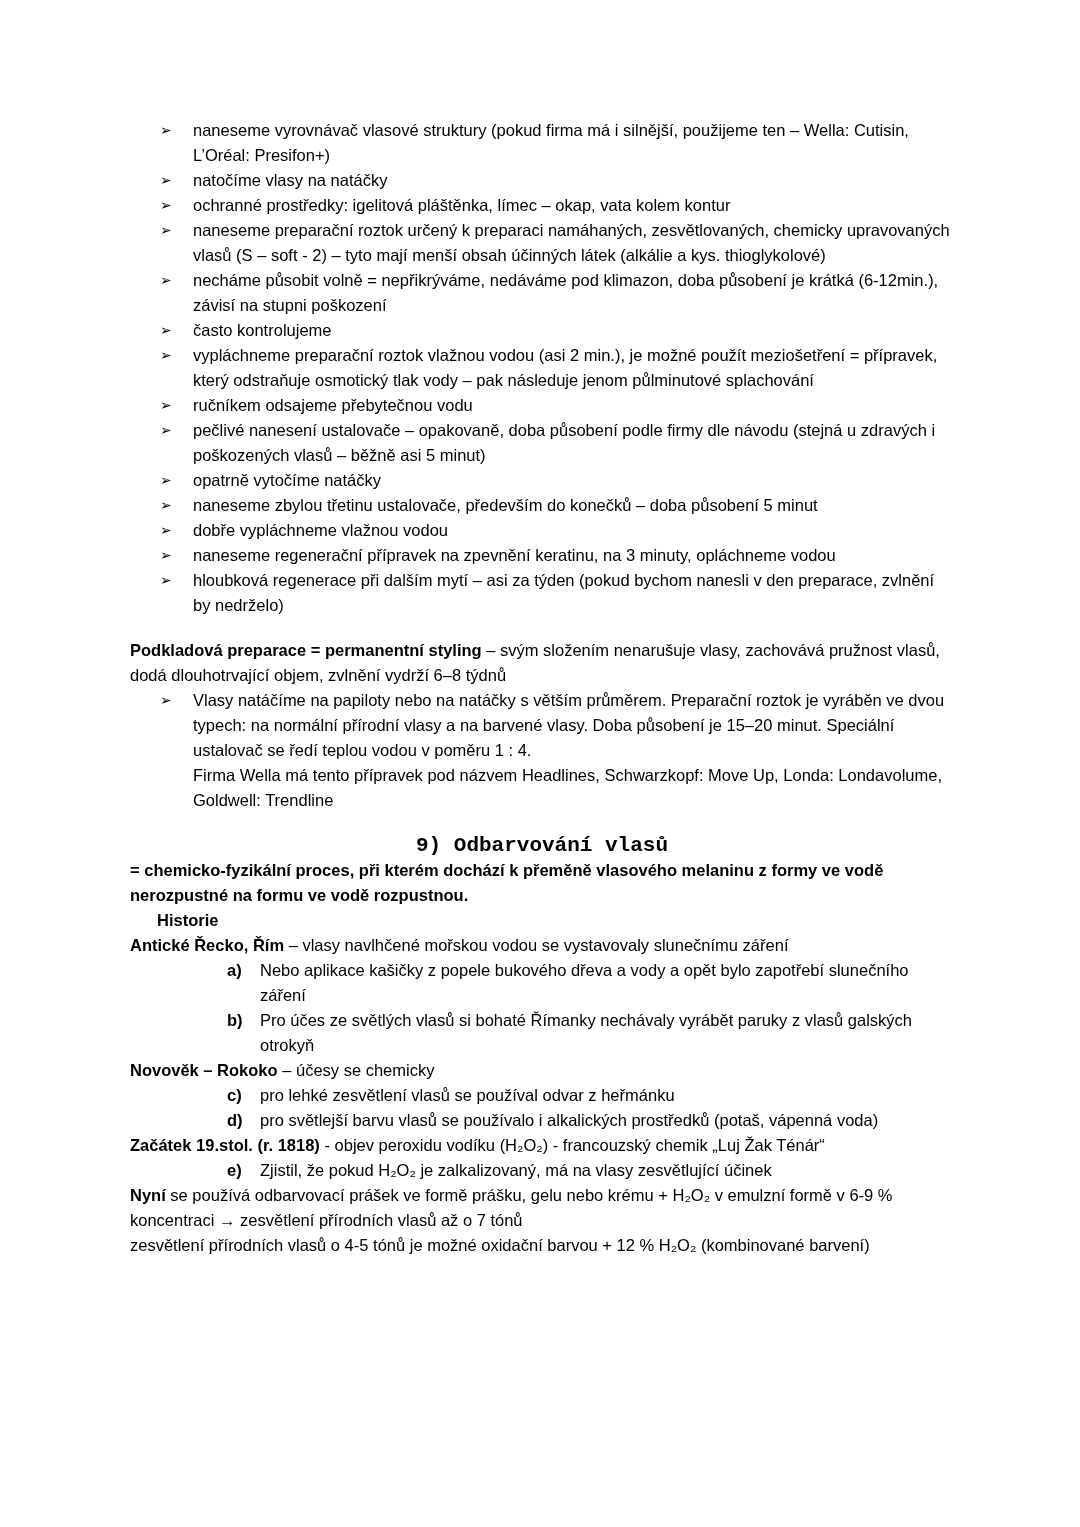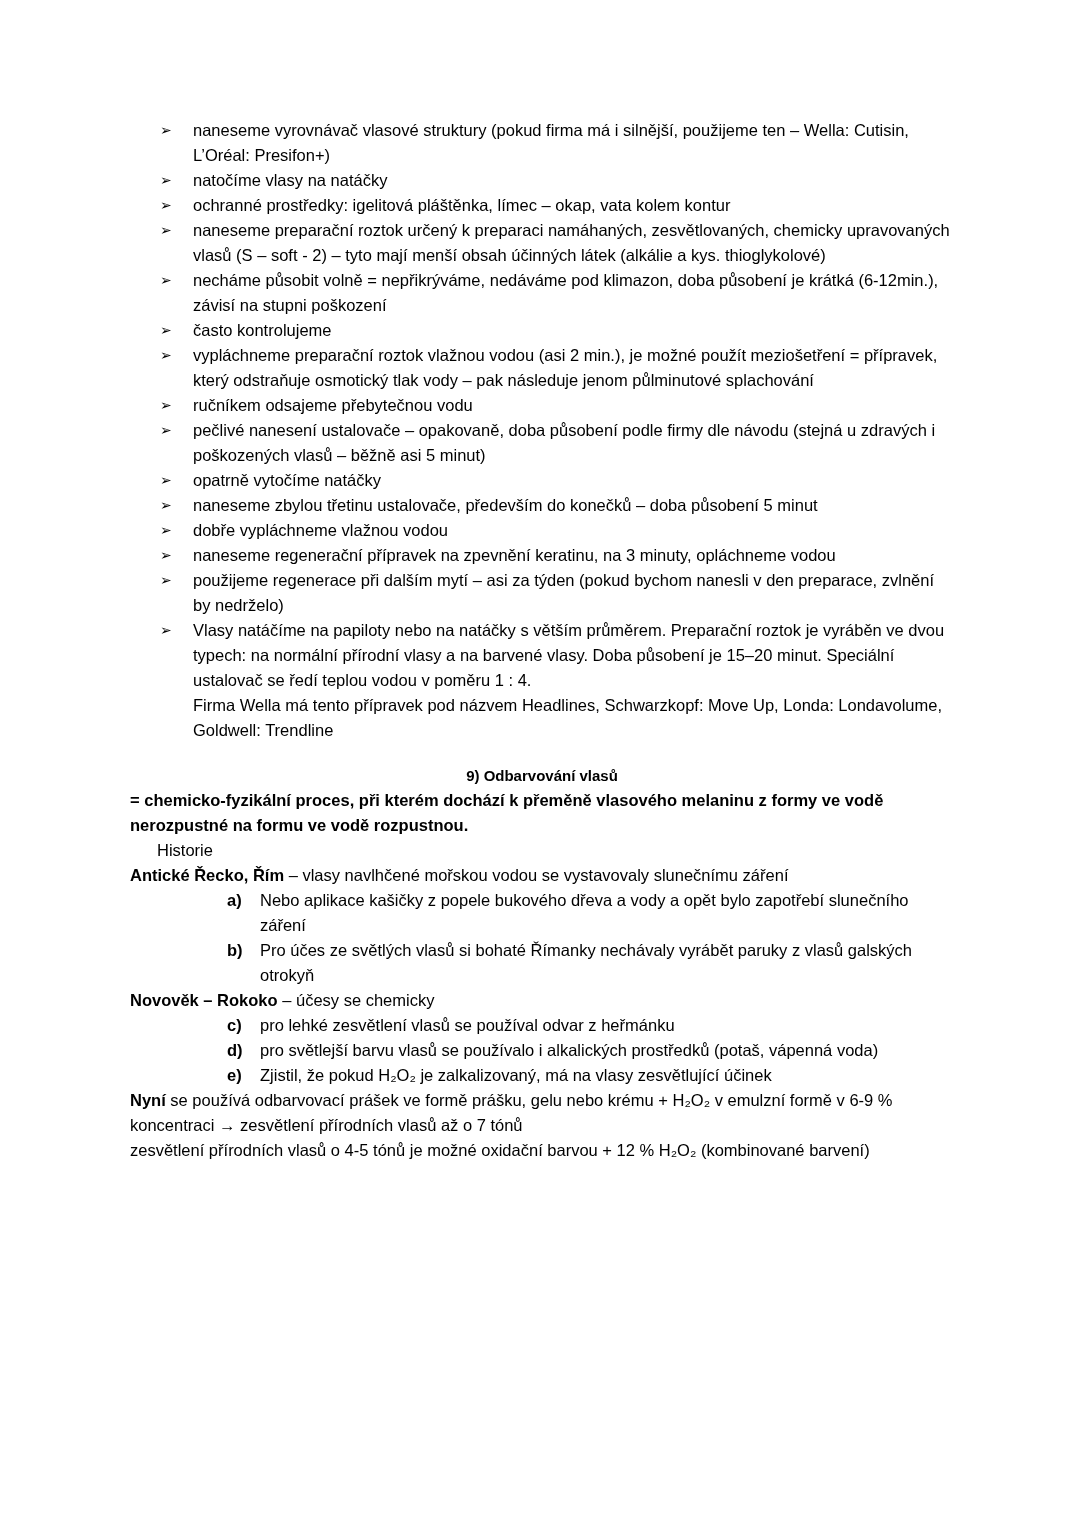--- a/index.html
+++ b/index.html
@@ -17,21 +17,21 @@
   .bitem { margin-left:30px; }
   .bullet { flex:0 0 33px; width:33px; font-size:14px; }
   .btext { flex:1; }
   .litem { display:flex; margin-left:97px; }
   .letter { flex:0 0 33px; width:33px; font-weight:bold; }
   .ltext { flex:1; }
   .bold { font-weight:bold; }
   .para { }
   .mt { margin-top:20px; }
   .heading { text-align:center; font-weight:bold; margin-top:20px; }
-  .historie { margin-left:27px; font-weight:normal; }
+  .historie { margin-left:27px; font-weight:bold; }
   .subline { margin-top:0; }
 </style>
 </head>
 <body>
 
 <div class="page">
 
   <ul class="blist">
     <li class="bitem">
       <span class="bullet">➢</span>
@@ -80,36 +80,39 @@
     <li class="bitem">
       <span class="bullet">➢</span>
       <span class="btext">dobře vypláchneme vlažnou vodou</span>
     </li>
     <li class="bitem">
       <span class="bullet">➢</span>
       <span class="btext">naneseme regenerační přípravek na zpevnění keratinu, na 3 minuty, opláchneme vodou</span>
     </li>
     <li class="bitem">
       <span class="bullet">➢</span>
-      <span class="btext">použijeme regenerace při dalším mytí – asi za týden (pokud bychom nanesli v den preparace, zvlnění by nedrželo)</span>
+      <span class="btext">hloubková regenerace při dalším mytí – asi za týden (pokud bychom nanesli v den preparace, zvlnění by nedrželo)</span>
     </li>
   </ul>
 
+  <p class="para mt">
+    <span class="bold">Podkladová preparace = permanentní styling</span><span> – svým složením nenarušuje vlasy, zachovává pružnost vlasů, dodá dlouhotrvající objem, zvlnění vydrží 6–8 týdnů</span>
+  </p>
 
   <ul class="blist">
     <li class="bitem">
       <span class="bullet">➢</span>
       <span class="btext">
         <span class="subline">Vlasy natáčíme na papiloty nebo na natáčky s větším průměrem. Preparační roztok je vyráběn ve dvou typech: na normální přírodní vlasy a na barvené vlasy. Doba působení je 15–20 minut. Speciální ustalovač se ředí teplou vodou v poměru 1 : 4.</span><br>
         <span class="subline">Firma Wella má tento přípravek pod názvem Headlines, Schwarzkopf: Move Up, Londa: Londavolume, Goldwell: Trendline</span>
       </span>
     </li>
   </ul>
 
-  <h2 class="heading" style="font-size:15px;">9)  Odbarvování vlasů</h2>
+  <h2 class="heading" style="font-size:21px;font-family:Liberation Mono, monospace;">9)  Odbarvování vlasů</h2>
 
   <p class="para bold">= chemicko-fyzikální proces, při kterém dochází k přeměně vlasového melaninu z formy ve vodě nerozpustné na formu ve vodě rozpustnou.</p>
 
   <p class="historie">Historie</p>
 
   <p class="para">
     <span class="bold">Antické Řecko, Řím</span><span> – vlasy navlhčené mořskou vodou se vystavovaly slunečnímu záření</span>
   </p>
 
   <div class="litem">
@@ -127,20 +130,23 @@
 
   <div class="litem">
     <span class="letter">c)</span>
     <span class="ltext">pro lehké zesvětlení vlasů se používal odvar z heřmánku</span>
   </div>
   <div class="litem">
     <span class="letter">d)</span>
     <span class="ltext">pro světlejší barvu vlasů se používalo i alkalických prostředků (potaš, vápenná voda)</span>
   </div>
 
+  <p class="para">
+    <span class="bold">Začátek 19.stol. (r. 1818)</span><span> - objev peroxidu vodíku (H₂O₂) - francouzský chemik „Luj Žak Ténár“</span>
+  </p>
 
   <div class="litem">
     <span class="letter">e)</span>
     <span class="ltext">Zjistil, že pokud H₂O₂ je zalkalizovaný, má na vlasy zesvětlující účinek</span>
   </div>
 
 
 
   <p class="para">
     <span class="bold">Nyní</span><span> se používá odbarvovací prášek ve formě prášku, gelu nebo krému + H₂O₂ v emulzní formě v 6-9 % koncentraci → zesvětlení přírodních vlasů až o 7 tónů</span>

